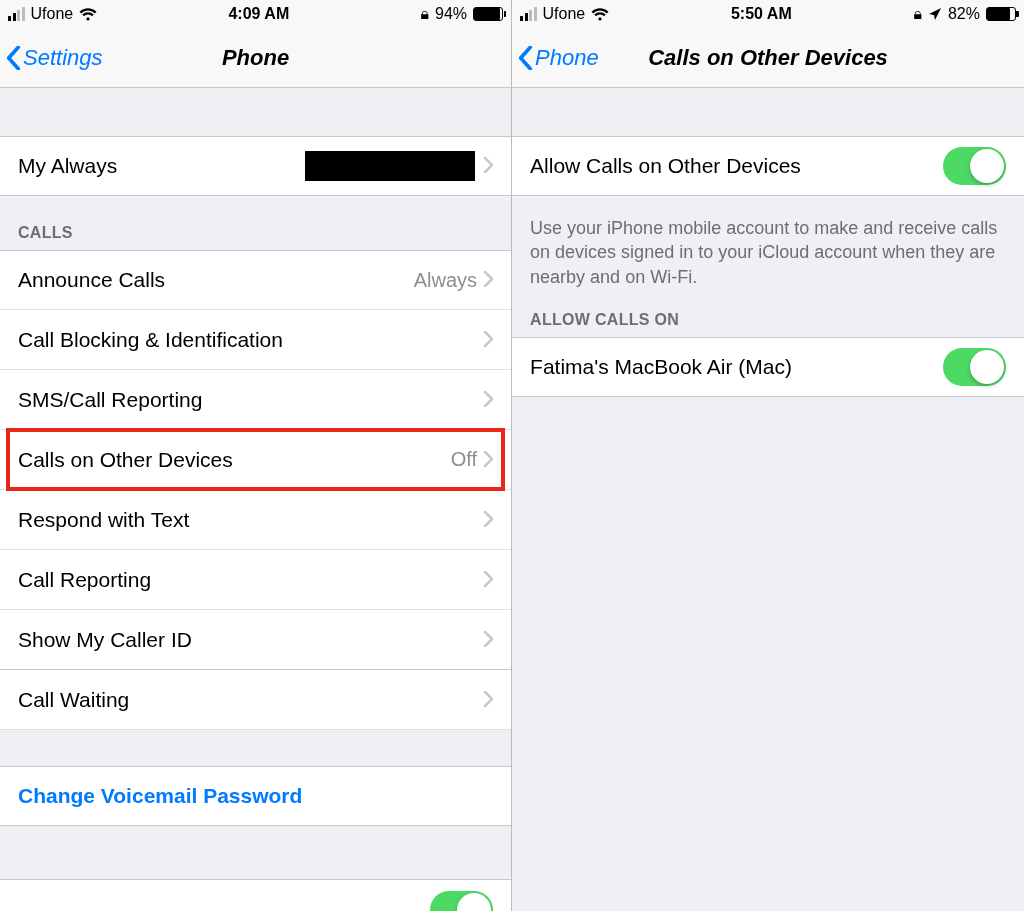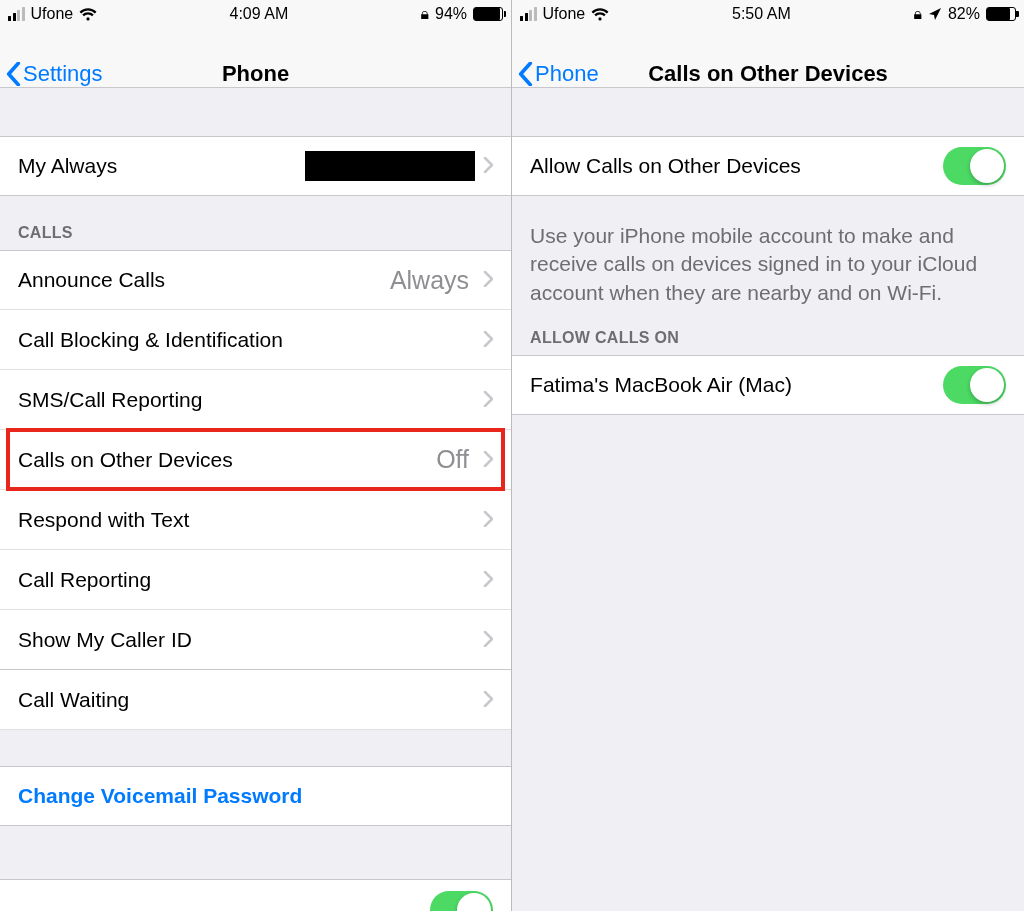--- a/index.html
+++ b/index.html
@@ -24,21 +24,21 @@
       height: 28px;
       background: #f8f8f8;
       display: flex;
       align-items: center;
       justify-content: space-between;
       padding: 0 8px;
       font-size: 16px;
       color: #000;
     }
     .status-left, .status-right { display: flex; align-items: center; gap: 6px; }
-    .status-center { font-weight: 400; }
+    .status-center { font-weight: 700; }
     .signal-bars { display: inline-flex; align-items: flex-end; gap: 1.5px; }
     .signal-bars span { width: 3px; background: #000; border-radius: 0.5px; }
     .signal-bars .b1 { height: 5px; }
     .signal-bars .b2 { height: 8px; }
     .signal-bars .b3 { height: 11px; background: #bbb; }
     .signal-bars .b4 { height: 14px; background: #bbb; }
     .wifi-icon svg { display:block; }
     .battery {
       width: 30px; height: 14px;
       border: 1.5px solid #000; border-radius: 3px;
@@ -50,22 +50,23 @@
       width: 2.5px; height: 6px; background: #000; border-radius: 0 1px 1px 0;
     }
     .battery .fill { height: 100%; background: #000; border-radius: 1px; }
     .lock-rot { font-size: 16px; }
     .loc-icon svg { display:block; }
     
     .nav-bar {
       height: 60px;
       background: #f8f8f8;
       border-bottom: 1px solid #c8c7cc;
-      display: flex; align-items: flex-end;
-      position: relative;
+      display: flex; align-items: center;
+      position: relative;
+      font-style: italic;
     }
     .nav-back {
       display: flex; align-items: center;
       color: #007aff; font-size: 22px;
       padding-left: 6px;
       cursor: pointer;
     }
     .nav-back svg { margin-right: 2px; }
     .nav-title {
       position: absolute; left: 0; right: 0;
@@ -76,39 +77,39 @@
     
     .content { }
     .group-header {
       font-size: 16px; color: #6d6d72;
       padding: 28px 18px 8px;
       letter-spacing: 0.3px;
       font-weight: bold;
     }
     .group-header.caps { text-transform: uppercase; }
     .group-footer {
-      font-size: 21px; color: #6d6d72;
-      padding: 26px 18px 4px;
+      font-size: 18px; color: #6d6d72;
+      padding: 20px 18px 4px;
       line-height: 1.35;
     }
     .row {
       background: #fff;
       min-height: 60px;
       display: flex; align-items: center;
       padding: 0 18px;
       border-bottom: 1px solid #e0e0e3;
       font-size: 21px;
       position: relative;
     }
     .row.first { border-top: 1px solid #c8c7cc; }
     .row.lastsec { border-bottom: 1px solid #c8c7cc; }
     .row .label { flex: 1; color: #000; }
     .row .value {
-      color: #8e8e93; font-size: 25px;
-      margin-right: 14px;
+      color: #8e8e93; font-size: 20px;
+      margin-right: 6px;
     }
     .row .chev { color: #c7c7cc; }
     .row.link .label { color: #007aff; font-weight: bold; }
     .spacer-top { height: 48px; }
     .spacer-med { height: 36px; }
     .redacted {
       width: 170px; height: 30px; background: #000;
       margin-right: 8px;
     }
     .highlight-box {

